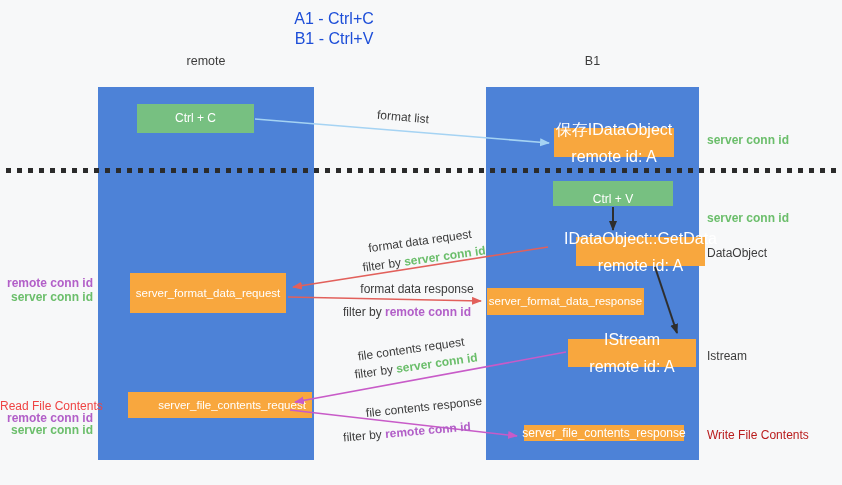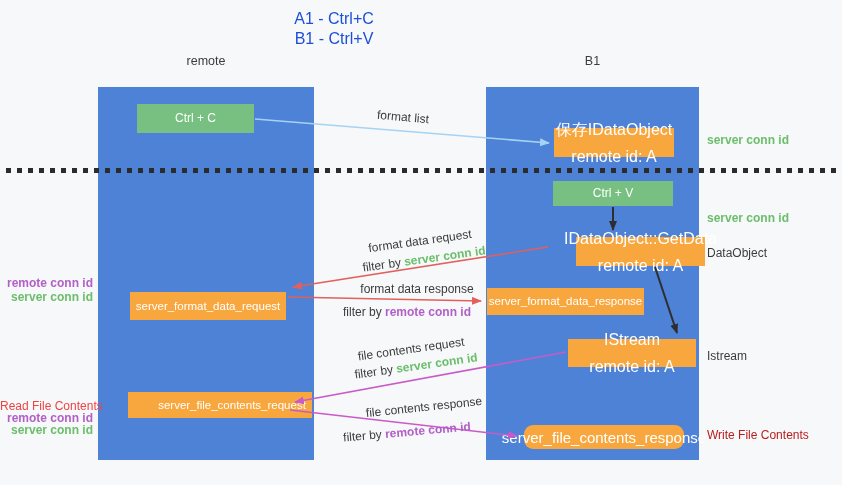--- a/index.html
+++ b/index.html
@@ -41,27 +41,27 @@
   .node{
     position:absolute;z-index:3;
     display:flex;flex-direction:column;align-items:center;justify-content:center;
     color:#fff;font-size:12px;line-height:13px;text-align:center;white-space:nowrap;
   }
   .node.green{background:#77c081;}
   .node.orange{background:#f8a73e;}
   .node.two-line{font-size:16px;gap:14px;}
   .n-ctrl-c{left:137px;top:104px;width:117px;height:29px;}
   .n-save-obj{left:554px;top:128px;width:120px;height:29px;}
-  .n-ctrl-v{left:553px;top:181px;width:120px;height:25px;}
+  .n-ctrl-v{left:553px;top:181px;width:120px;height:25px;justify-content:flex-end;}
   .n-getdata{left:576px;top:237px;width:129px;height:29px;}
-  .n-fmt-req{left:130px;top:292px;width:156px;height:28px;font-size:11.5px;}
+  .n-fmt-req{left:130px;top:273px;width:156px;height:40px;font-size:11.5px;}
   .n-fmt-resp{left:487px;top:288px;width:157px;height:27px;font-size:11.5px;}
   .n-istream{left:568px;top:339px;width:128px;height:28px;}
   .n-file-req{left:128px;top:392px;width:160px;height:26px;font-size:11.5px;padding-left:24px;}
-  .n-file-resp{left:524px;top:425px;width:160px;height:24px;font-size:15px;border-radius:9px;}
+  .n-file-resp{left:524px;top:425px;width:160px;height:16px;font-size:12px;}
   
   svg.arrows{position:absolute;left:0;top:0;z-index:4;pointer-events:none;}
   
   .lbl{
     position:absolute;z-index:5;color:#3c3c3c;font-size:12px;
     text-align:center;white-space:nowrap;
   }
   .green-t{color:#6bbe6b;font-weight:bold;}
   .purple-t{color:#b25fc8;font-weight:bold;}
   .rot-n8{transform:rotate(-8deg);}

